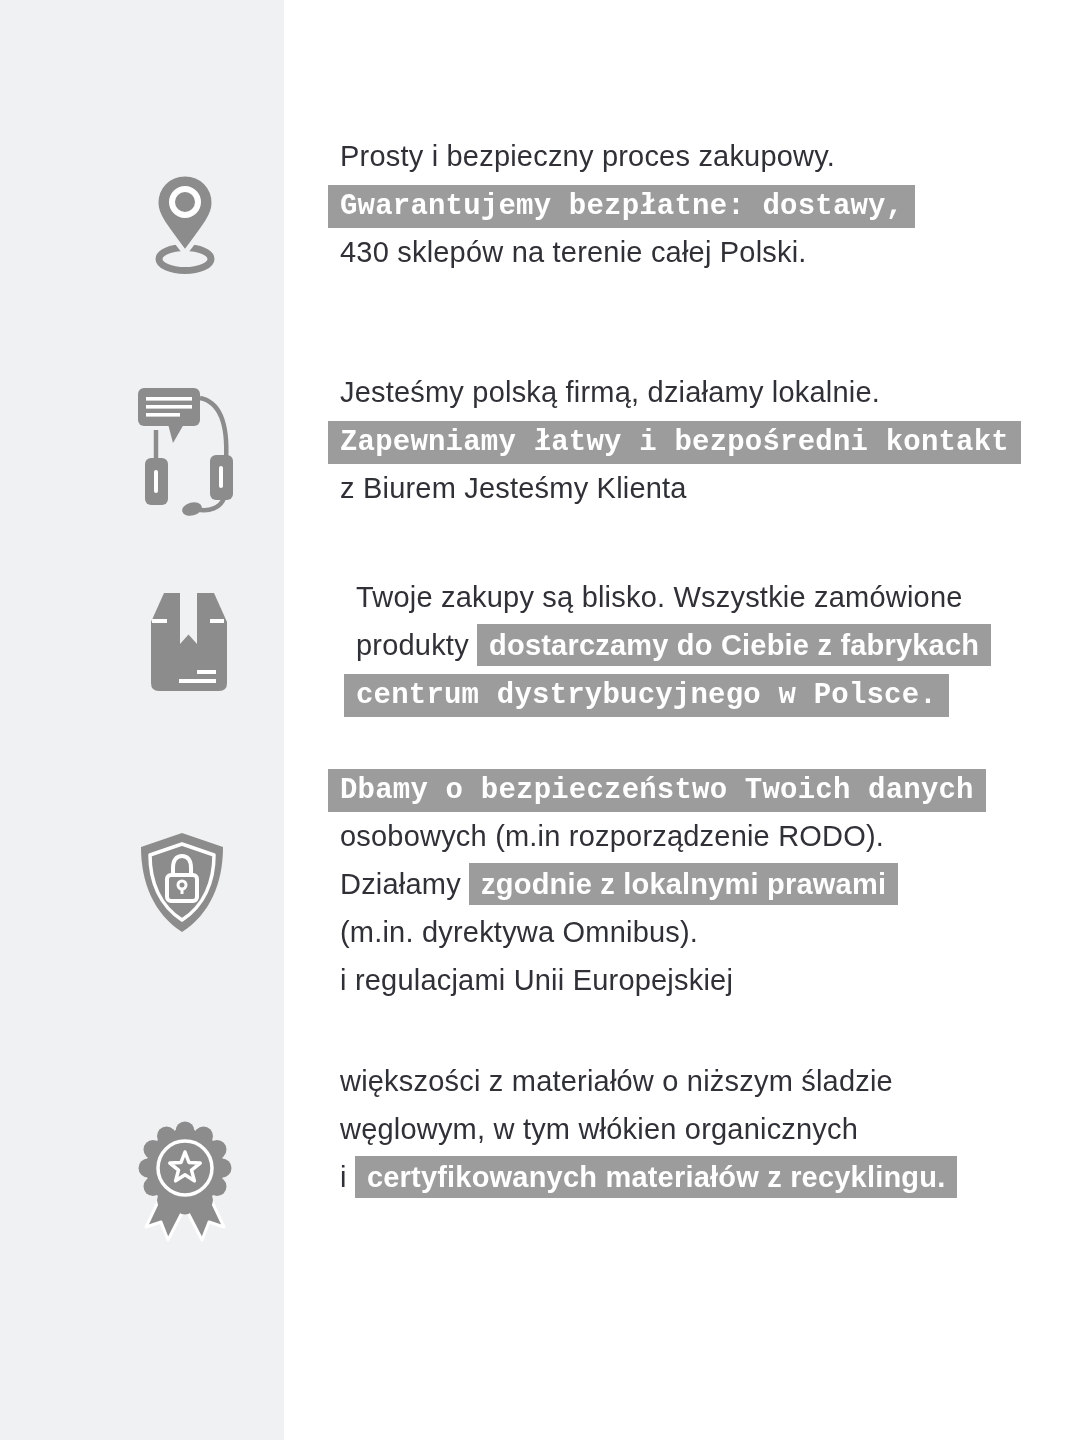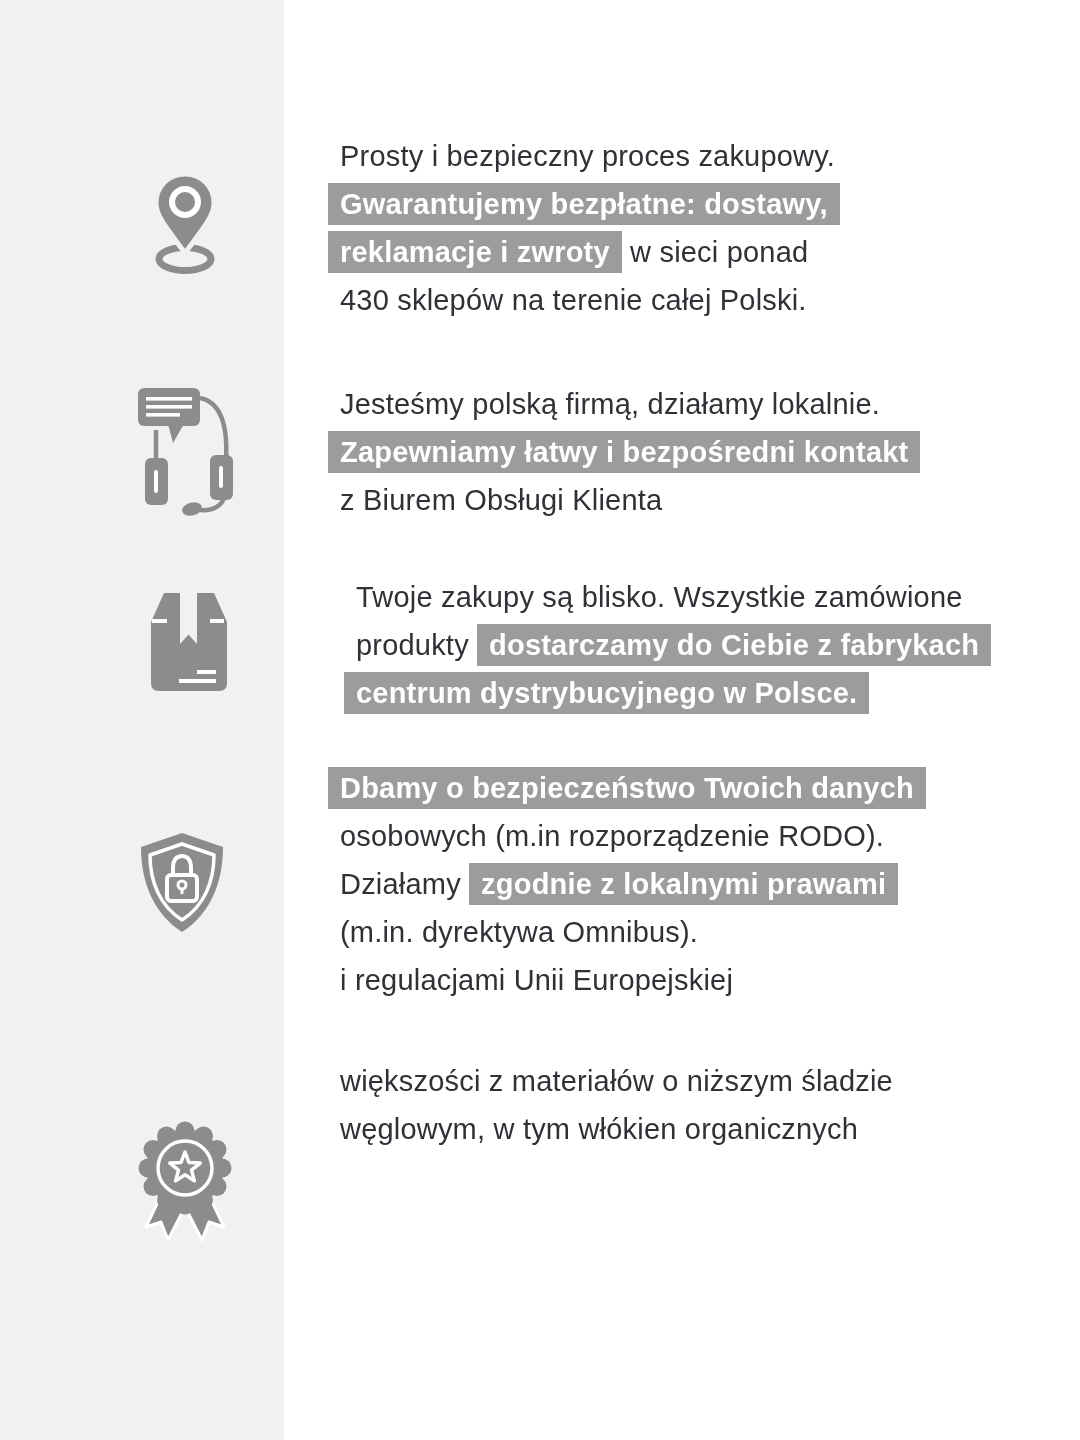--- a/index.html
+++ b/index.html
@@ -36,32 +36,32 @@
   .bgfill{fill:var(--sidebar-bg);}
 
   .section{
     position:absolute;left:340px;width:700px;
     color:var(--text);
     font-size:29px;
     line-height:48px;
     letter-spacing:0.2px;
   }
   .s0{top:132px;}
-  .s1{top:380px;}
+  .s1{top:368px;}
   .s2{top:573px;margin-left:16px;}
   .s3{top:764px;}
   .s4{top:1057px;}
   .line{height:48px;white-space:nowrap;}
   .hl{
     background:var(--hl-bg);
     color:var(--hl-text);
     font-weight:700;
     padding:5px 12px;
   }
-  .hl.flush{margin-left:-12px;}
+  .hl.flush{margin-left:-12px;font-family:Liberation Mono, monospace;}
   .plain{font-weight:400;}
 </style>
 </head>
 <body>
 
 <div id="page">
 
   <div id="sidebar"></div>
 
   <div class="icon-wrap i0">
@@ -134,39 +134,39 @@
       </g>
       <circle class="wstroke" cx="57" cy="49" r="27" stroke-width="3.5"></circle>
       <path class="wstroke" d="M57 33 L61 43.5 L72.2 44.1 L63.5 51.1 L66.4 61.9 L57 55.8 L47.6 61.9 L50.5 51.1 L41.8 44.1 L53 43.5 Z" stroke-width="3.5" stroke-linejoin="round"></path>
     </svg>
   </div>
 
   <div id="sections">
       <div class="section s0">
         <div class="line"><span class="plain">Prosty i bezpieczny proces zakupowy.</span></div>
         <div class="line"><span class="hl flush">Gwarantujemy bezpłatne: dostawy,</span></div>
-        <div class="line"><span class="hl flush">reklamacje i zwroty</span><span class="plain"> w sieci ponad</span></div>
         <div class="line"><span class="plain">430 sklepów na terenie całej Polski.</span></div>
       </div>
       <div class="section s1">
         <div class="line"><span class="plain">Jesteśmy polską firmą, działamy lokalnie.</span></div>
         <div class="line"><span class="hl flush">Zapewniamy łatwy i bezpośredni kontakt</span></div>
-        <div class="line"><span class="plain">z Biurem Obsługi Klienta</span></div>
+        <div class="line"><span class="plain">z Biurem Jesteśmy Klienta</span></div>
       </div>
       <div class="section s2">
         <div class="line"><span class="plain">Twoje zakupy są blisko. Wszystkie zamówione</span></div>
         <div class="line"><span class="plain">produkty </span><span class="hl">dostarczamy do Ciebie z fabrykach</span></div>
         <div class="line"><span class="hl flush">centrum dystrybucyjnego w Polsce.</span></div>
       </div>
       <div class="section s3">
         <div class="line"><span class="hl flush">Dbamy o bezpieczeństwo Twoich danych</span></div>
         <div class="line"><span class="plain">osobowych (m.in rozporządzenie RODO).</span></div>
         <div class="line"><span class="plain">Działamy </span><span class="hl">zgodnie z lokalnymi prawami</span></div>
         <div class="line"><span class="plain">(m.in. dyrektywa Omnibus).</span></div>
         <div class="line"><span class="plain">i regulacjami Unii Europejskiej</span></div>
       </div>
       <div class="section s4">
         <div class="line"><span class="plain">większości z materiałów o niższym śladzie</span></div>
         <div class="line"><span class="plain">węglowym, w tym włókien organicznych</span></div>
+        <div class="line"><span class="plain">i </span><span class="hl">certyfikowanych materiałów z recyklingu.</span></div>
       </div>
     </div>
 
 </div>
 
 </body></html>

